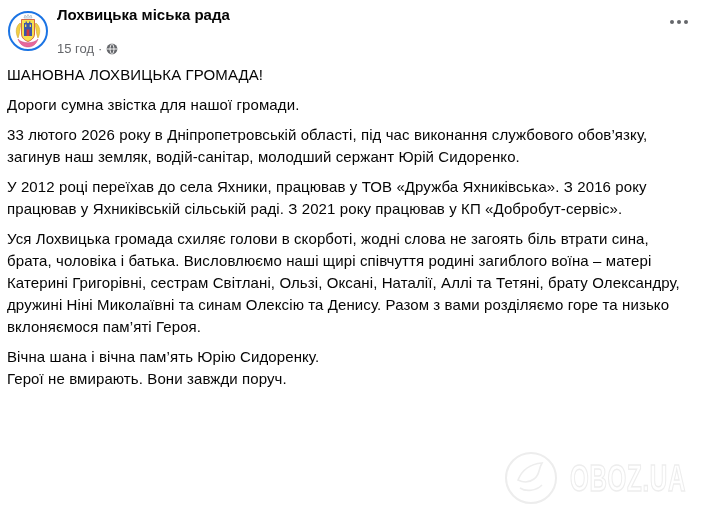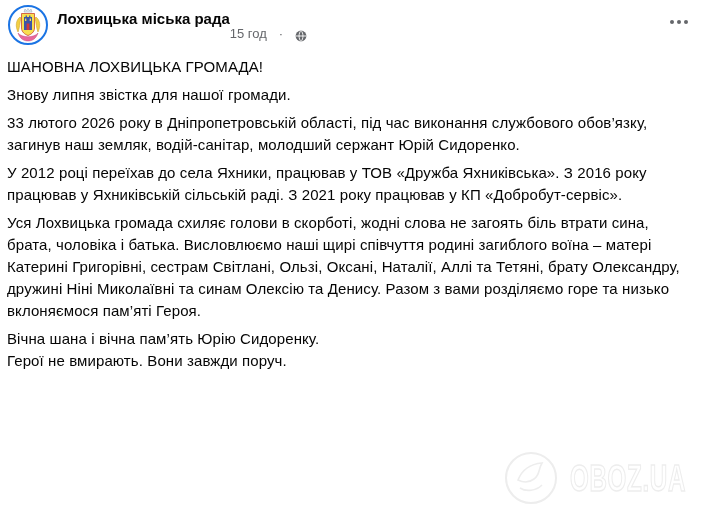--- a/index.html
+++ b/index.html
@@ -9,36 +9,36 @@
     -webkit-font-smoothing:antialiased;
   }
 
   
   .post-header { position:absolute; top:5px; left:8px; display:flex; align-items:center; gap:9px; }
   .avatar {
     width:40px; height:40px; border-radius:50%; box-sizing:border-box;
     border:2.5px solid #1b74e4; background:#fff;
     display:flex; align-items:center; justify-content:center; cursor:pointer; flex:0 0 auto;
   }
-  .hdr-info { display:flex; }
+  .hdr-info { display:flex; flex-direction:column; }
   .hdr-name { font-size:15px; font-weight:700; color:#050505; line-height:19px; cursor:pointer; }
-  .hdr-meta { display:flex; align-items:flex-end; gap:12px; font-size:13px; color:#65676b; line-height:17px; margin-top:16px; }
+  .hdr-meta { display:flex; align-items:center; gap:4px; font-size:13px; color:#65676b; line-height:17px; margin-top:16px; }
   .hdr-meta .sep { color:#65676b; }
   .globe-icon { display:inline-flex; margin-top:1px; }
 
   .more-btn {
     position:absolute; top:12px; right:10px; width:30px; height:20px;
     display:flex; align-items:center; justify-content:center; gap:3px; cursor:pointer; border-radius:4px;
   }
   .more-btn .dot { width:4px; height:4px; border-radius:50%; background:#65676b; }
 
   
   .post-body { position:absolute; top:56px; left:0; right:0; padding:0 12px 0 7px; }
   .post-body p {
-    margin:0 0 6px 0; font-size:15px; line-height:22px; color:#050505;
+    margin:8px 0 6px 0; font-size:15px; line-height:22px; color:#050505;
     white-space:pre-wrap; letter-spacing:.1px;
   }
 
   
   .watermark { position:absolute; left:500px; top:448px; pointer-events:none; }
 </style>
 </head>
 <body>
 
 <div class="screen">
@@ -82,21 +82,21 @@
   <div class="more-btn">
     <span style="display:flex; gap:3px;">
       <span class="dot"></span>
         <span class="dot"></span>
         <span class="dot"></span>
     </span>
   </div>
 
   <div class="post-body">
     <p>ШАНОВНА ЛОХВИЦЬКА ГРОМАДА!</p>
-    <p>Знову липня звістка для нашої громади.</p>
+    <p>Дороги сумна звістка для нашої громади.</p>
     <p>33 лютого 2026 року в Дніпропетровській області, під час виконання службового обов’язку, загинув наш земляк, водій-санітар, молодший сержант Юрій Сидоренко.</p>
     <p>У 2012 році переїхав до села Яхники, працював у ТОВ «Дружба Яхниківська». З 2016 року працював у Яхниківській сільській раді. З 2021 року працював у КП «Добробут-сервіс».</p>
     <p>Уся Лохвицька громада схиляє голови в скорботі, жодні слова не загоять біль втрати сина, брата, чоловіка і батька. Висловлюємо наші щирі співчуття родині загиблого воїна – матері Катерині Григорівні, сестрам Світлані, Ользі, Оксані, Наталії, Аллі та Тетяні, брату Олександру, дружині Ніні Миколаївні та синам Олексію та Денису. Разом з вами розділяємо горе та низько вклоняємося пам’яті Героя.</p>
     <p>Вічна шана і вічна пам’ять Юрію Сидоренку.
 Герої не вмирають. Вони завжди поруч.</p>
   </div>
 
   <div class="watermark">
     <svg width="204" height="62" viewBox="0 0 204 62">
       <g stroke="#ededed" fill="none" stroke-width="2">

